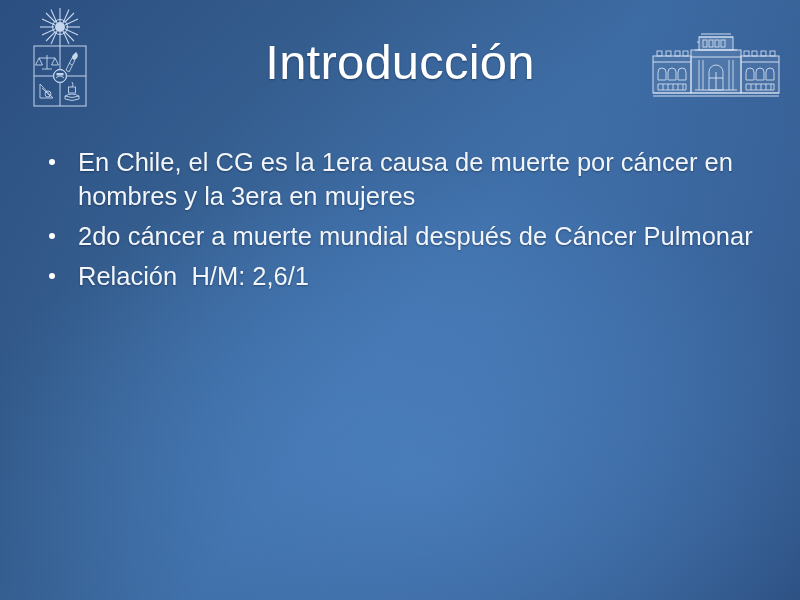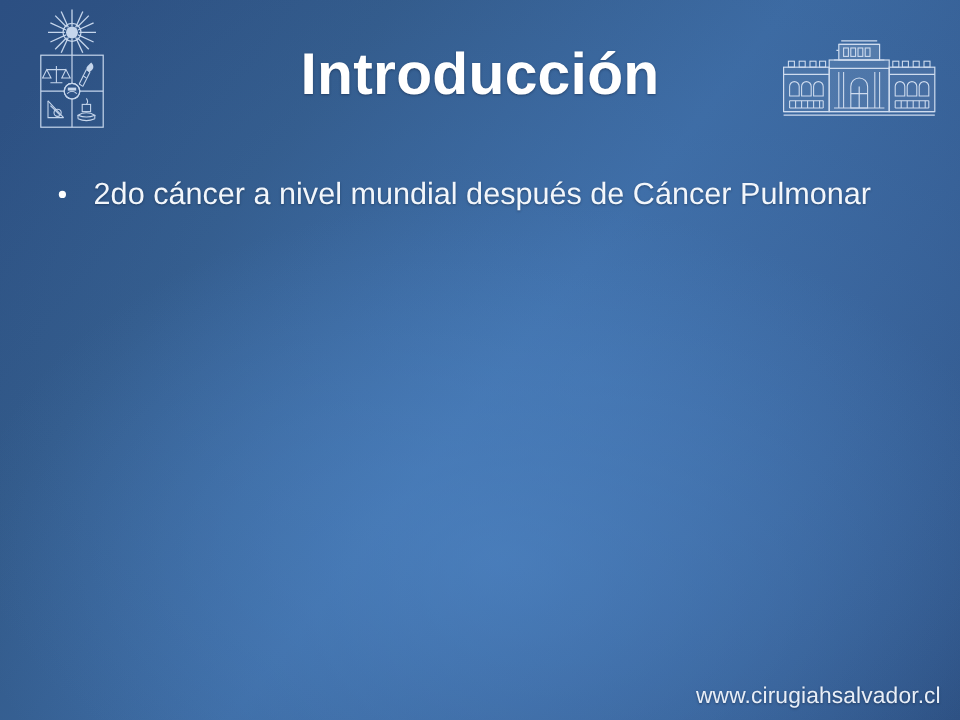--- a/index.html
+++ b/index.html
@@ -39,21 +39,21 @@
   }
 
   
   .title {
     position: absolute;
     left: 0;
     top: 34px;
     width: 800px;
     text-align: center;
     font-size: 49px;
-    font-weight: 700;
+    font-weight: 400;
     line-height: 1.16;
     letter-spacing: 0.2px;
     color: #ffffff;
     text-shadow: 0 1px 2px rgba(10,25,50,0.45);
   }
 
   
   .body {
     position: absolute;
     left: 40px;
@@ -254,19 +254,26 @@
         <line x1="50" y1="58" x2="92" y2="58"></line>
       </g>
     </svg>
   </div>
 
   <div class="title">Introducción</div>
 
   <div class="body">
     <div class="bullet">
       <span class="dot"></span>
-      <span class="txt">2do cáncer a nivel mundial después de Cáncer Pulmonar</span>
+      <span class="txt">En Chile, el CG es la 1era causa de muerte por cáncer en hombres y la 3era en mujeres</span>
+    </div>
+    <div class="bullet">
+      <span class="dot"></span>
+      <span class="txt">2do cáncer a muerte mundial después de Cáncer Pulmonar</span>
+    </div>
+    <div class="bullet">
+      <span class="dot"></span>
+      <span class="txt">Relación  H/M: 2,6/1</span>
     </div>
   </div>
 
-  <div class="footer">www.cirugiahsalvador.cl</div>
 
 </div>
 
 </body></html>

